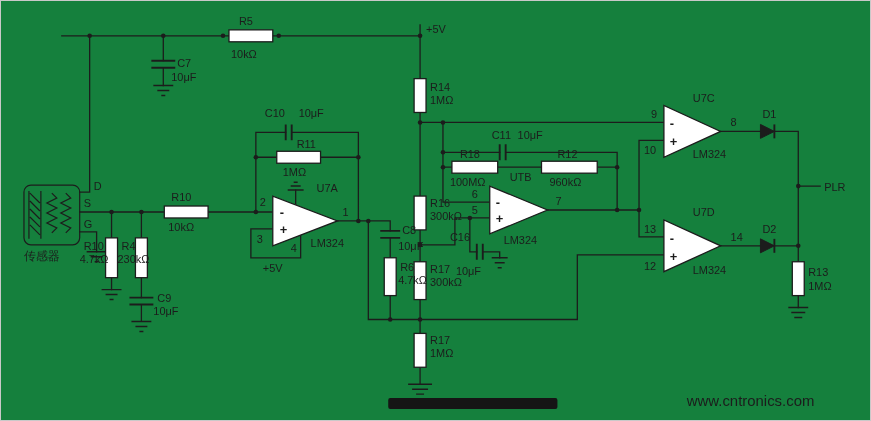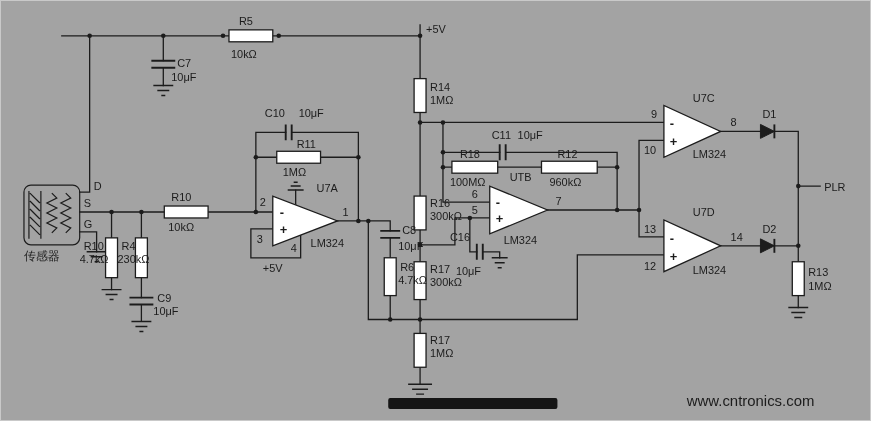--- a/index.html
+++ b/index.html
@@ -1,16 +1,16 @@
 <!DOCTYPE html>
 <html><head>
 <meta charset="utf-8">
 <style>
   html,body{margin:0;padding:0;background:#ffffff;}
-  .canvas{position:relative;width:869px;height:419px;border:1px solid #c9c9c9;background:#a3a3a3;overflow:hidden;}
+  .canvas{position:relative;width:869px;height:419px;border:1px solid #c9c9c9;background:#15803d;overflow:hidden;}
   svg{display:block;}
   .wire{stroke:#1c1c1c;stroke-width:1.3;fill:none;stroke-linecap:square;}
   .plate{stroke:#1c1c1c;stroke-width:1.9;fill:none;}
   .gnd{stroke:#1c1c1c;stroke-width:1.5;fill:none;}
   .box{fill:#ffffff;stroke:#1c1c1c;stroke-width:1.3;}
   .tri{fill:#ffffff;stroke:#1c1c1c;stroke-width:1.3;}
   .dio{fill:#1c1c1c;stroke:#1c1c1c;stroke-width:1;}
   .dot{fill:#1c1c1c;}
   text{font-family:"Liberation Sans",sans-serif;font-size:11px;fill:#1c1c1c;}
   .pin{font-size:11px;}

